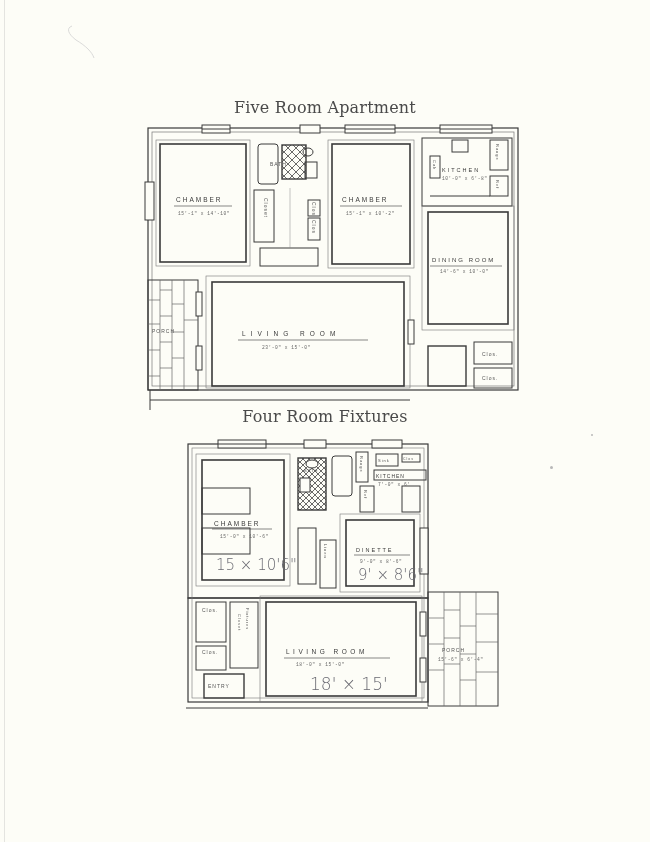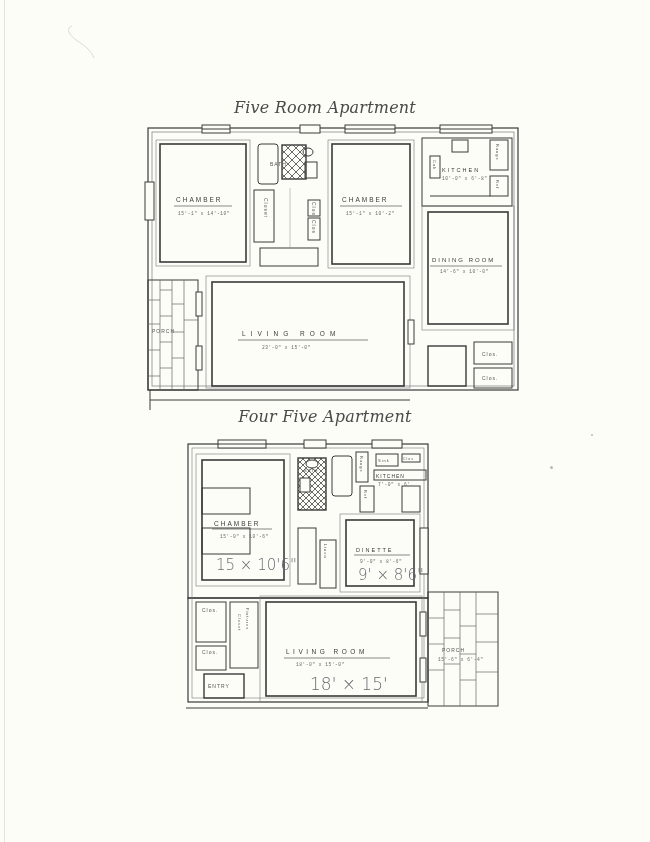--- a/index.html
+++ b/index.html
@@ -7,21 +7,21 @@
     width: 650px; height: 842px; overflow: hidden;
     background: #fdfdf7;
     position: relative;
     font-family: "DejaVu Serif", serif;
   }
   .page-edge { position: absolute; left: 4px; top: 0; width: 1px; height: 842px; background: #e4e4e0; }
   .curl { position: absolute; left: 0; top: 0; }
   .title {
     position: absolute; left: 0; width: 650px; text-align: center;
     font-family: "DejaVu Serif", serif; color: #4a4a4a;
-    font-size: 16px; letter-spacing: 0.2px; font-style: italic;
+    font-size: 16px; letter-spacing: 0.2px;
   }
   svg.plan { position: absolute; overflow: visible; }
   .lbl {
     font-family: "Liberation Sans", sans-serif;
     fill: #3a3a3a; letter-spacing: 2px; font-size: 6.5px;
   }
   .dim {
     font-family: "Liberation Mono", monospace;
     fill: #666; font-size: 4.6px; letter-spacing: 0.5px;
   }
@@ -154,21 +154,21 @@
   <line x1="290" y1="146" x2="362" y2="146" stroke="#3a3a3a" stroke-width="0.6"></line>
   <text class="dim" x="300" y="153">14'-6" x 10'-0"</text>
   <text class="lbl" x="102" y="216" style="letter-spacing:5px">LIVING ROOM</text>
   <line x1="98" y1="220" x2="228" y2="220" stroke="#3a3a3a" stroke-width="0.6"></line>
   <text class="dim" x="122" y="229">23'-0" x 15'-0"</text>
   <text class="small" x="12" y="213" style="font-size:5px">PORCH</text>
   <text class="small" x="342" y="236">Clos.</text>
   <text class="small" x="342" y="260">Clos.</text>
 </svg>
 
-<div class="title" style="top:407px;">Four Five Apartment</div>
+<div class="title" style="top:407px;">Four Room Fixtures</div>
 
 <svg class="plan" style="left:180px; top:432px;" width="330" height="280" viewBox="0 0 330 280">
   <g fill="none" stroke="#3a3a3a" stroke-width="1">
 
     <rect x="8" y="12" width="240" height="154" stroke-width="1.2"></rect>
     <rect x="8" y="166" width="240" height="104" stroke-width="1.2"></rect>
     <rect x="12" y="16" width="232" height="250" stroke="#777" stroke-width="0.6"></rect>
 
     <rect x="38" y="8" width="48" height="8" fill="#fdfdf7"></rect>
     <line x1="38" y1="12" x2="86" y2="12"></line>

